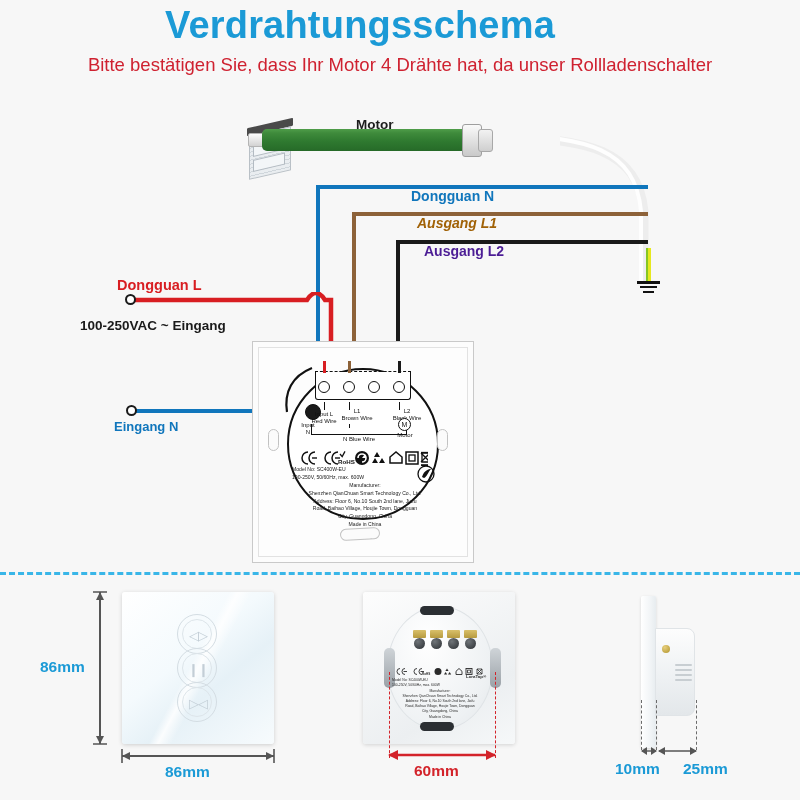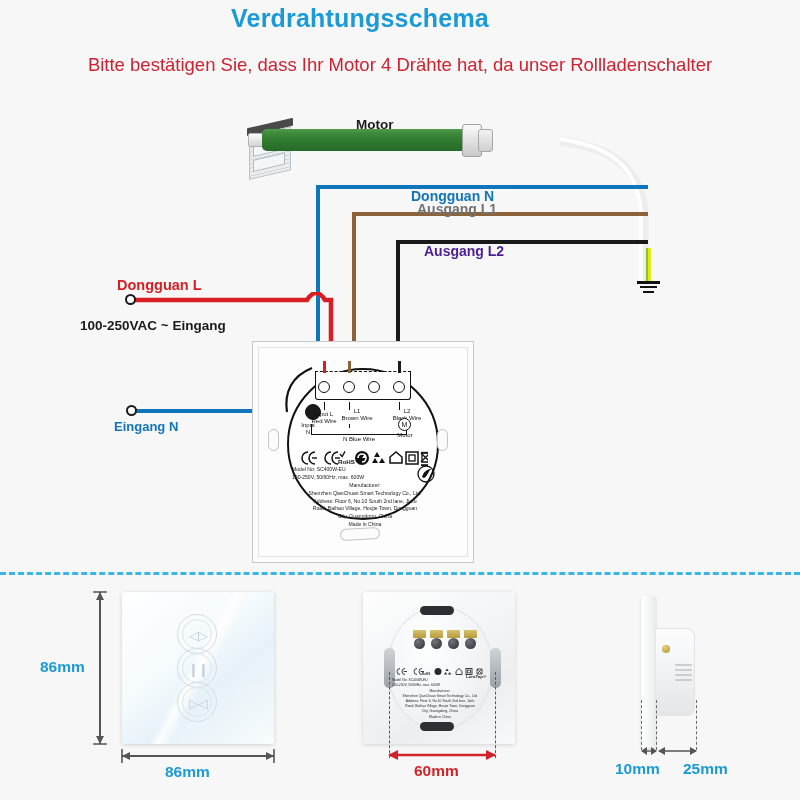--- a/index.html
+++ b/index.html
@@ -8,21 +8,21 @@
     background:#f7f7f7;
     font-family:"Liberation Sans",sans-serif;
     overflow:hidden;
     position:relative;
   }
   #stage{position:absolute;inset:0;width:800px;height:800px;}
 
   
   .title{
     position:absolute;left:0;top:4px;width:720px;text-align:center;
-    font-size:25px;font-weight:700;color:#1b9ad6;letter-spacing:.2px;
+    font-size:38px;font-weight:700;color:#1b9ad6;letter-spacing:.2px;
   }
   .subtitle{
     position:absolute;left:8px;top:52px;width:784px;text-align:center;
     font-size:18.5px;color:#cf2130;line-height:1.42;font-weight:400;
   }
 
   
   .wire{position:absolute;}
   .node{
     position:absolute;width:11px;height:11px;border-radius:50%;
@@ -236,21 +236,21 @@
     <path d="M -70 6 C 30 6, 78 20, 84 80 L 84 150" stroke="#ededed" stroke-width="9" fill="none" stroke-linecap="round"></path>
     <path d="M -70 4 C 30 4, 75 19, 81 80 L 81 150" stroke="#ffffff" stroke-width="4" fill="none" stroke-linecap="round" opacity=".9"></path>
   </svg>
 
   <div class="wire" style="left:316px;top:185px;width:332px;height:4px;background:#1076bc;"></div>
   <div class="wire" style="left:316px;top:185px;width:4px;height:200px;background:#1076bc;"></div>
   <div class="lbl" style="left:411px;top:188px;font-size:14px;color:#1076bc;">Dongguan N</div>
 
   <div class="wire" style="left:352px;top:212px;width:296px;height:3.5px;background:#8d6239;"></div>
   <div class="wire" style="left:352px;top:212px;width:3.5px;height:173px;background:#8d6239;"></div>
-  <div class="lbl" style="left:417px;top:201px;font-size:14px;color:#737373;">Ausgang L1</div>
+  <div class="lbl" style="left:417px;top:215px;font-size:14px;color:#a16207;font-style:italic;">Ausgang L1</div>
 
   <div class="wire" style="left:396px;top:240px;width:252px;height:3.5px;background:#1a1a1a;"></div>
   <div class="wire" style="left:396px;top:240px;width:3.5px;height:145px;background:#1a1a1a;"></div>
   <div class="lbl" style="left:424px;top:243px;font-size:14px;color:#4c1d95;">Ausgang L2</div>
 
   <div class="gndline"></div>
   <div class="gnd1"></div>
   <div class="gnd2"></div>
   <div class="gnd3"></div>
 

